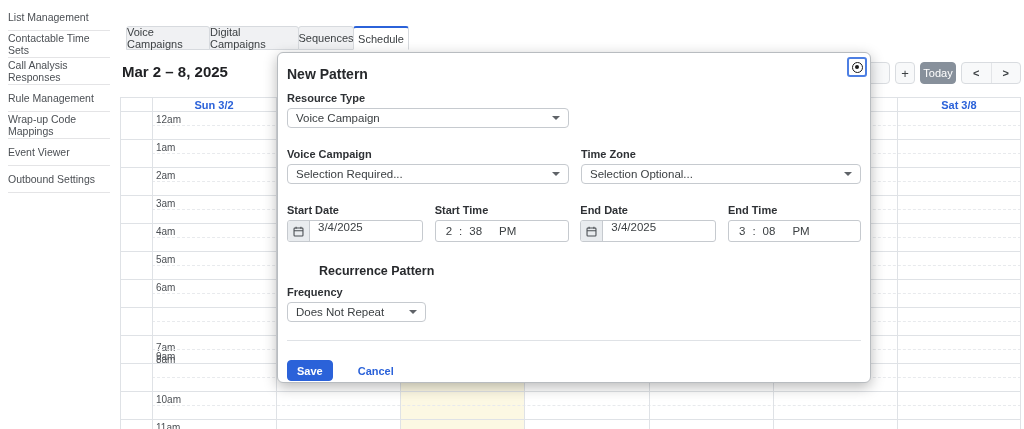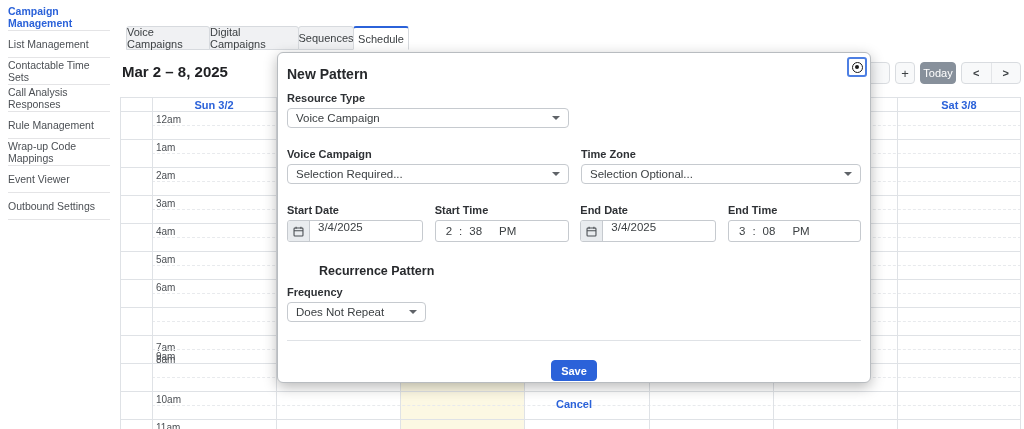--- a/index.html
+++ b/index.html
@@ -60,38 +60,37 @@
   .row2 { margin-top:10px; display:grid; grid-template-columns:282px 280px; justify-content:space-between; }
   .row4 { margin-top:10px; display:grid; grid-template-columns:136px 134px 136px 133px; justify-content:space-between; }
   .field { margin-top:4px; height:22px; border:1px solid #c6cacf; border-radius:3px; background:#fff;
            display:flex; overflow:hidden; font-size:11.5px; color:#3c4043; }
   .cal-ico { width:22px; height:100%; background:#e9ecef; border-right:1px solid #c6cacf;
              display:flex; align-items:center; justify-content:center; cursor:pointer; }
   .dval { padding-left:8px; }
   .timefield { padding-left:10px; display:flex; align-items:center; gap:7px; }
   .timefield .mer { margin-left:10px; }
   .m-div { border:none; border-top:1px solid #dfe2e6; margin:18px 0 0; }
-  .m-actions { margin-top:19px; display:flex; align-items:center; gap:17px;flex-direction:column; }
+  .m-actions { margin-top:19px; display:flex; align-items:center; gap:25px; }
   .btn-save { height:21px; padding:0 9px; background:#2b62d9; color:#fff; border:1px solid #2b62d9;
               border-radius:4px; font-size:11px; font-weight:600; font-family:inherit; cursor:pointer; }
   .lnk-cancel { font-size:11px; font-weight:600; color:#2b62d9; text-decoration:none; cursor:pointer; }
   .focus-box { position:absolute; top:4px; right:3px; width:20px; height:20px; border:2px solid #4d7fe3;
                border-radius:3px; background:#fff; display:flex; align-items:center; justify-content:center;
                cursor:pointer; }
   .tgt-outer { width:11px; height:11px; border:1.5px solid #1a1a1a; border-radius:50%;
                display:flex; align-items:center; justify-content:center; }
   .tgt-dot { width:4px; height:4px; background:#1a1a1a; border-radius:50%; }
 </style>
 </head>
 <body>
 
 <div>
 
   <aside class="sidebar" id="sidebar">
-      <div class="sb-item active">Campaign Management</div>
       <div class="sb-item">List Management</div>
       <div class="sb-item">Contactable Time Sets</div>
       <div class="sb-item">Call Analysis Responses</div>
       <div class="sb-item">Rule Management</div>
       <div class="sb-item">Wrap-up Code Mappings</div>
       <div class="sb-item">Event Viewer</div>
       <div class="sb-item">Outbound Settings</div>
     </aside>
 
   <div class="tabbar" id="tabbar">

